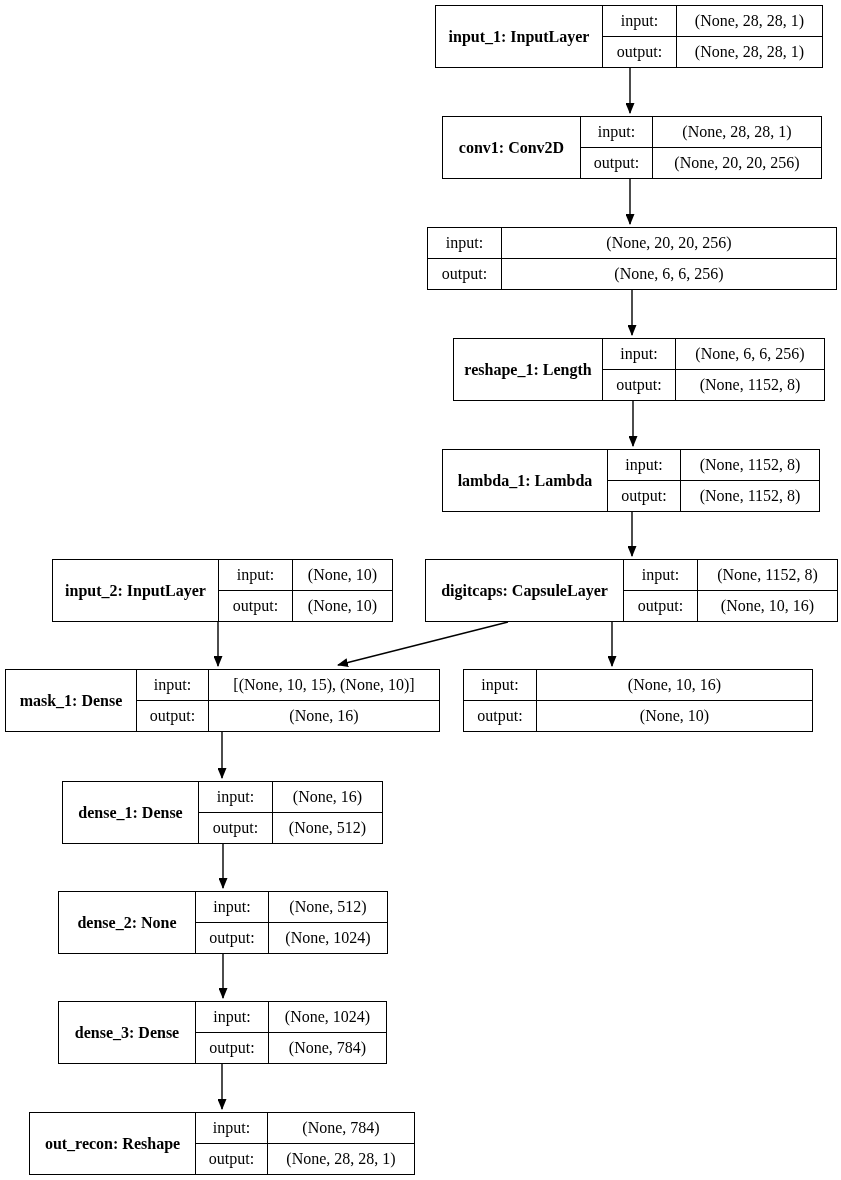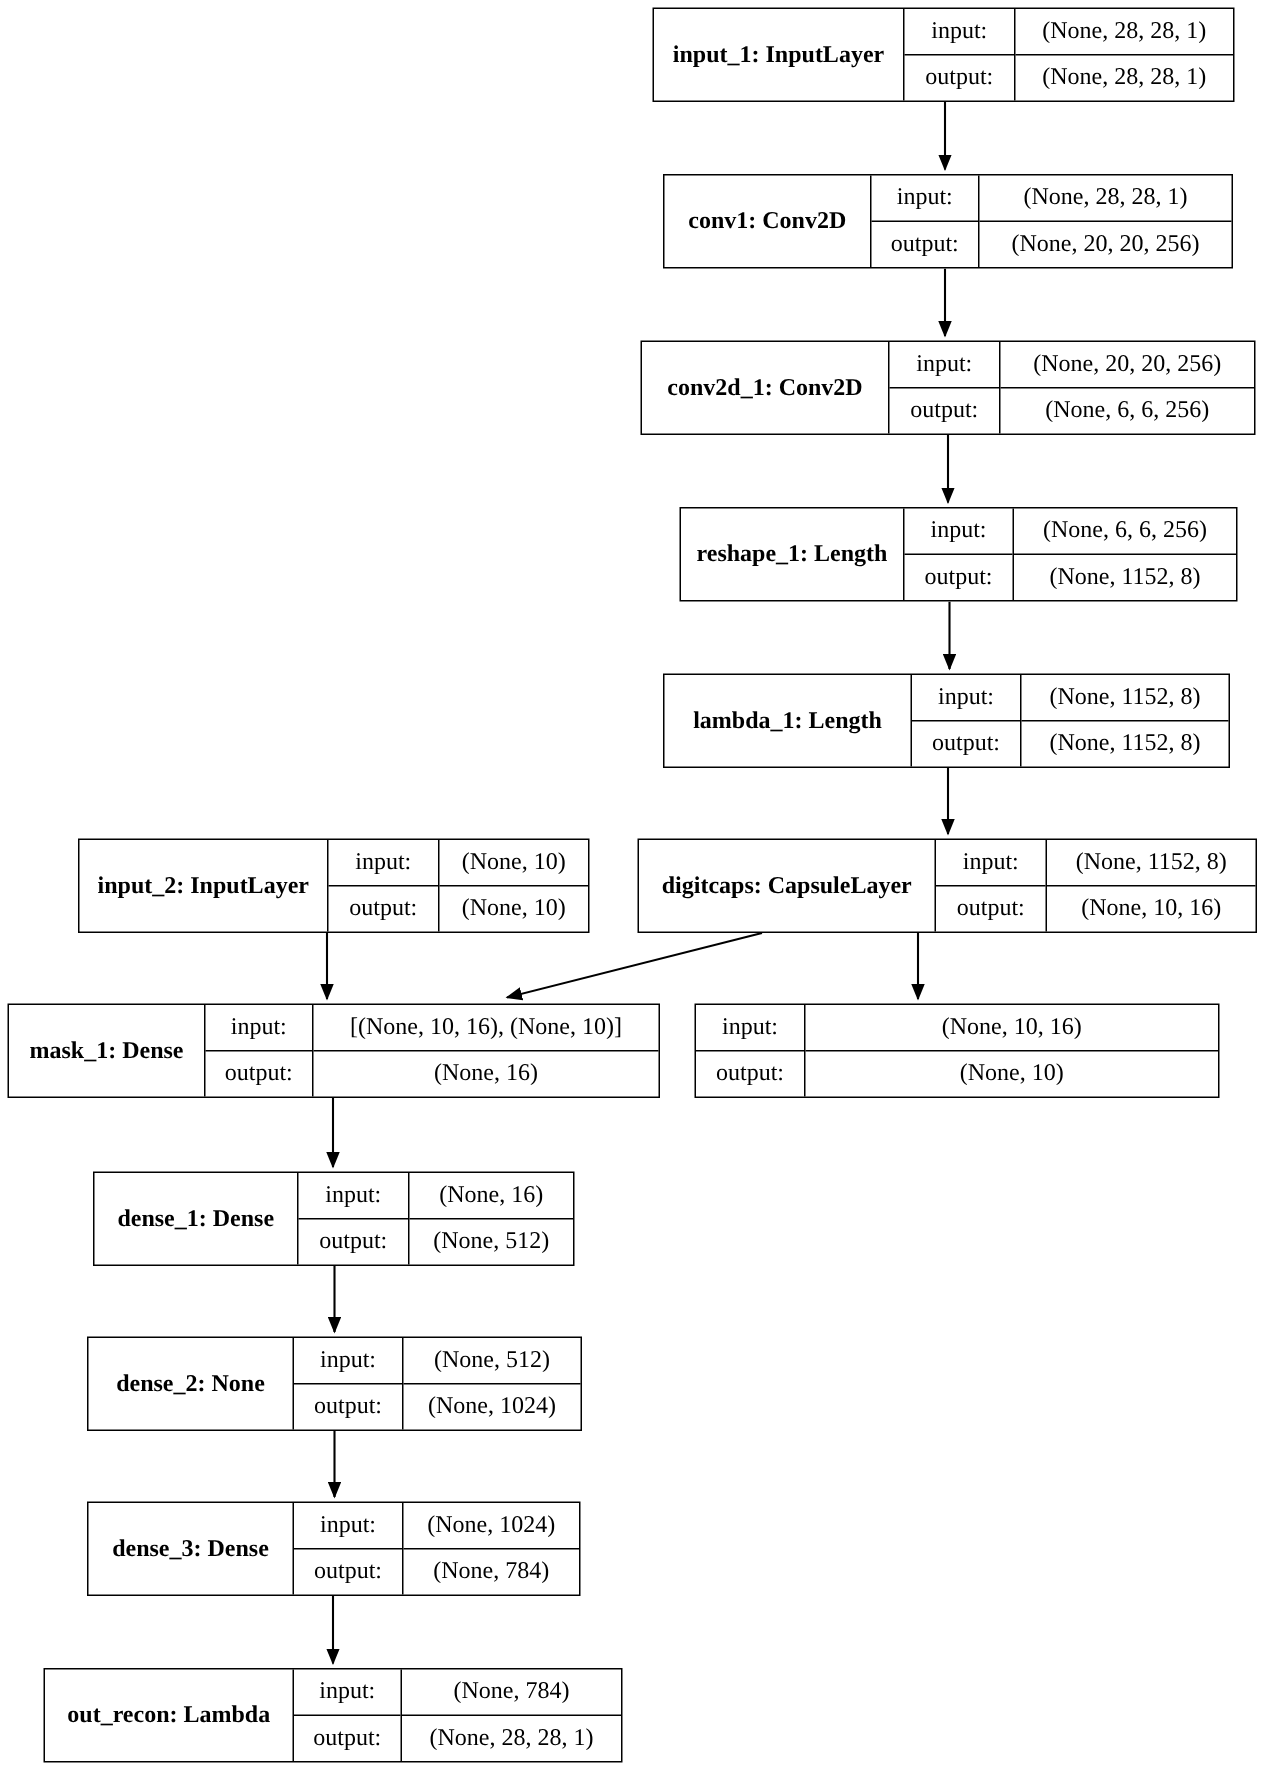--- a/index.html
+++ b/index.html
@@ -81,21 +81,20 @@
       <div>input:</div>
       <div>output:</div>
     </div>
     <div class="col sh">
       <div>(None, 28, 28, 1)</div>
       <div>(None, 20, 20, 256)</div>
     </div>
   </div>
 
   <div class="node" style="left:427px;top:227px;width:410px;">
-    <div class="lbl" style="width:165px;">conv2d_1: Conv2D</div>
     <div class="col io" style="width:74px;">
       <div>input:</div>
       <div>output:</div>
     </div>
     <div class="col sh">
       <div>(None, 20, 20, 256)</div>
       <div>(None, 6, 6, 256)</div>
     </div>
   </div>
 
@@ -105,21 +104,21 @@
       <div>input:</div>
       <div>output:</div>
     </div>
     <div class="col sh">
       <div>(None, 6, 6, 256)</div>
       <div>(None, 1152, 8)</div>
     </div>
   </div>
 
   <div class="node" style="left:442px;top:449px;width:378px;">
-    <div class="lbl" style="width:165px;">lambda_1: Length</div>
+    <div class="lbl" style="width:165px;">lambda_1: Lambda</div>
     <div class="col io" style="width:73px;">
       <div>input:</div>
       <div>output:</div>
     </div>
     <div class="col sh">
       <div>(None, 1152, 8)</div>
       <div>(None, 1152, 8)</div>
     </div>
   </div>
 
@@ -147,21 +146,21 @@
     </div>
   </div>
 
   <div class="node" style="left:5px;top:669px;width:435px;">
     <div class="lbl" style="width:131px;">mask_1: Dense</div>
     <div class="col io" style="width:72px;">
       <div>input:</div>
       <div>output:</div>
     </div>
     <div class="col sh">
-      <div>[(None, 10, 16), (None, 10)]</div>
+      <div>[(None, 10, 15), (None, 10)]</div>
       <div>(None, 16)</div>
     </div>
   </div>
 
   <div class="node" style="left:463px;top:669px;width:350px;">
     <div class="col io" style="width:73px;">
       <div>input:</div>
       <div>output:</div>
     </div>
     <div class="col sh">
@@ -200,21 +199,21 @@
       <div>input:</div>
       <div>output:</div>
     </div>
     <div class="col sh">
       <div>(None, 1024)</div>
       <div>(None, 784)</div>
     </div>
   </div>
 
   <div class="node" style="left:29px;top:1112px;width:386px;">
-    <div class="lbl" style="width:166px;">out_recon: Lambda</div>
+    <div class="lbl" style="width:166px;">out_recon: Reshape</div>
     <div class="col io" style="width:72px;">
       <div>input:</div>
       <div>output:</div>
     </div>
     <div class="col sh">
       <div>(None, 784)</div>
       <div>(None, 28, 28, 1)</div>
     </div>
   </div>
 

